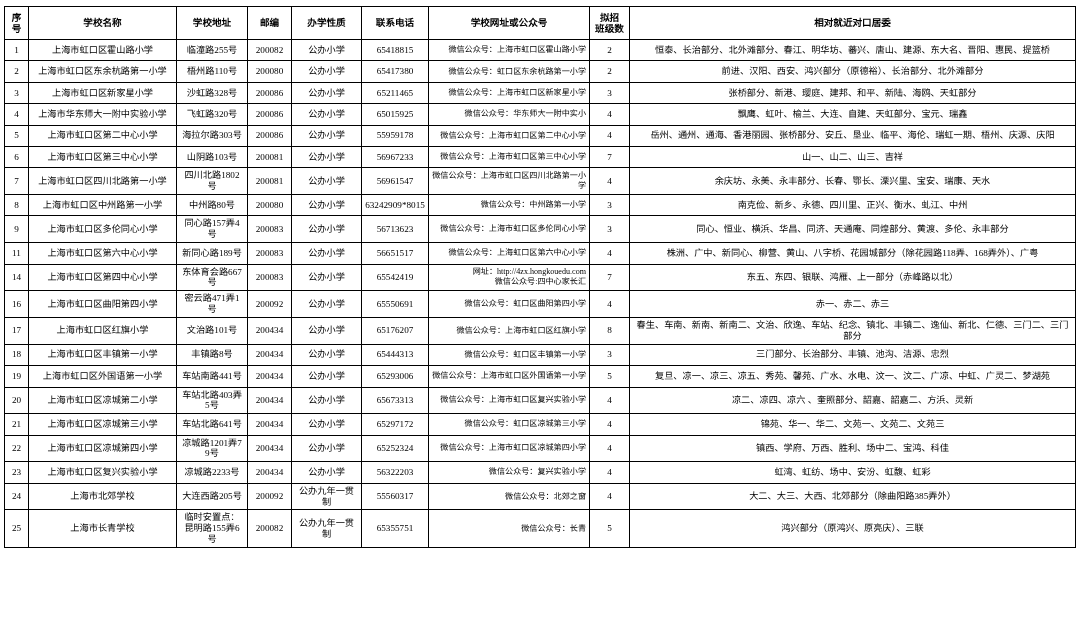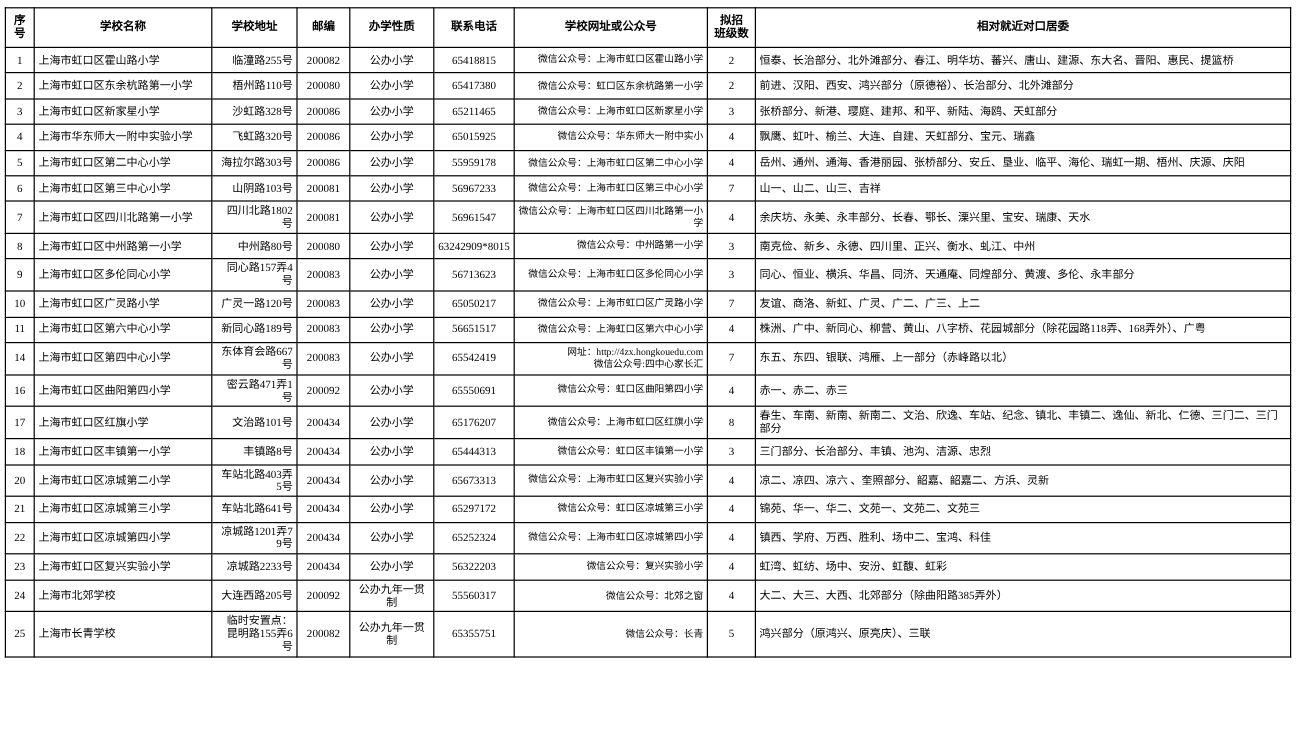--- a/index.html
+++ b/index.html
@@ -47,28 +47,28 @@
   col.c-name    { width: 148px; }
   col.c-addr    { width: 71px; }
   col.c-zip     { width: 44px; }
   col.c-nature  { width: 70px; }
   col.c-phone   { width: 67px; }
   col.c-web     { width: 161px; }
   col.c-classes { width: 40px; }
   col.c-comm    { width: auto; }
 
   td.idx      { text-align: center; }
-  td.name     { text-align: left; padding-left: 6px; }
-  td.addr     { text-align: right; padding-left: 5px; }
+  td.name     { text-align: center; padding-left: 6px; }
+  td.addr     { text-align: center; padding-left: 5px; }
   td.zip      { text-align: center; }
   td.nature   { text-align: center; }
   td.phone    { text-align: center; }
   td.web      { text-align: right; font-size: 8.1px; padding-left: 4px; line-height: 1.25; }
   td.classes  { text-align: center; }
-  td.comm     { text-align: left; padding-left: 5px; margin-top: 12px; }
+  td.comm     { text-align: center; padding-left: 5px; margin-top: 12px; }
 
   tbody tr { height: 21.4px; }
 </style>
 </head>
 <body>
 
 <div id="table-wrap">
   <table class="school-table">
     <colgroup>
       <col class="c-idx">
@@ -191,31 +191,20 @@
           <td class="name">上海市虹口区多伦同心小学</td>
           <td class="addr">同心路157弄4号</td>
           <td class="zip">200083</td>
           <td class="nature">公办小学</td>
           <td class="phone">56713623</td>
           <td class="web">微信公众号：上海市虹口区多伦同心小学</td>
           <td class="classes">3</td>
           <td class="comm">同心、恒业、横浜、华昌、同济、天通庵、同煌部分、黄渡、多伦、永丰部分</td>
         </tr>
         <tr>
-          <td class="idx">10</td>
-          <td class="name">上海市虹口区广灵路小学</td>
-          <td class="addr">广灵一路120号</td>
-          <td class="zip">200083</td>
-          <td class="nature">公办小学</td>
-          <td class="phone">65050217</td>
-          <td class="web">微信公众号：上海市虹口区广灵路小学</td>
-          <td class="classes">7</td>
-          <td class="comm">友谊、商洛、新虹、广灵、广二、广三、上二</td>
-        </tr>
-        <tr>
           <td class="idx">11</td>
           <td class="name">上海市虹口区第六中心小学</td>
           <td class="addr">新同心路189号</td>
           <td class="zip">200083</td>
           <td class="nature">公办小学</td>
           <td class="phone">56651517</td>
           <td class="web">微信公众号：上海虹口区第六中心小学</td>
           <td class="classes">4</td>
           <td class="comm">株洲、广中、新同心、柳营、黄山、八字桥、花园城部分（除花园路118弄、168弄外）、广粤</td>
         </tr>
@@ -255,20 +244,31 @@
         <tr>
           <td class="idx">18</td>
           <td class="name">上海市虹口区丰镇第一小学</td>
           <td class="addr">丰镇路8号</td>
           <td class="zip">200434</td>
           <td class="nature">公办小学</td>
           <td class="phone">65444313</td>
           <td class="web">微信公众号：虹口区丰镇第一小学</td>
           <td class="classes">3</td>
           <td class="comm">三门部分、长治部分、丰镇、池沟、洁源、忠烈</td>
+        </tr>
+        <tr>
+          <td class="idx">19</td>
+          <td class="name">上海市虹口区外国语第一小学</td>
+          <td class="addr">车站南路441号</td>
+          <td class="zip">200434</td>
+          <td class="nature">公办小学</td>
+          <td class="phone">65293006</td>
+          <td class="web">微信公众号：上海市虹口区外国语第一小学</td>
+          <td class="classes">5</td>
+          <td class="comm">复旦、凉一、凉三、凉五、秀苑、馨苑、广水、水电、汶一、汶二、广凉、中虹、广灵二、梦湖苑</td>
         </tr>
         <tr>
           <td class="idx">20</td>
           <td class="name">上海市虹口区凉城第二小学</td>
           <td class="addr">车站北路403弄5号</td>
           <td class="zip">200434</td>
           <td class="nature">公办小学</td>
           <td class="phone">65673313</td>
           <td class="web">微信公众号：上海市虹口区复兴实验小学</td>
           <td class="classes">4</td>

